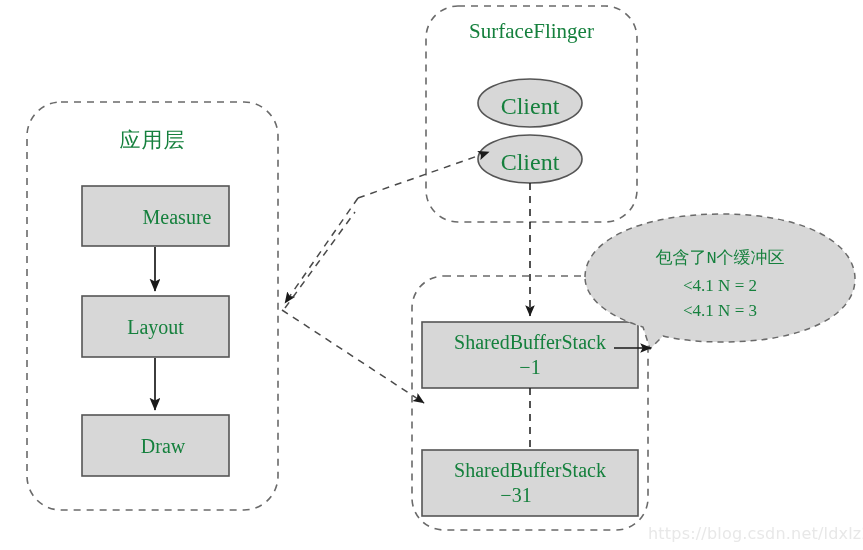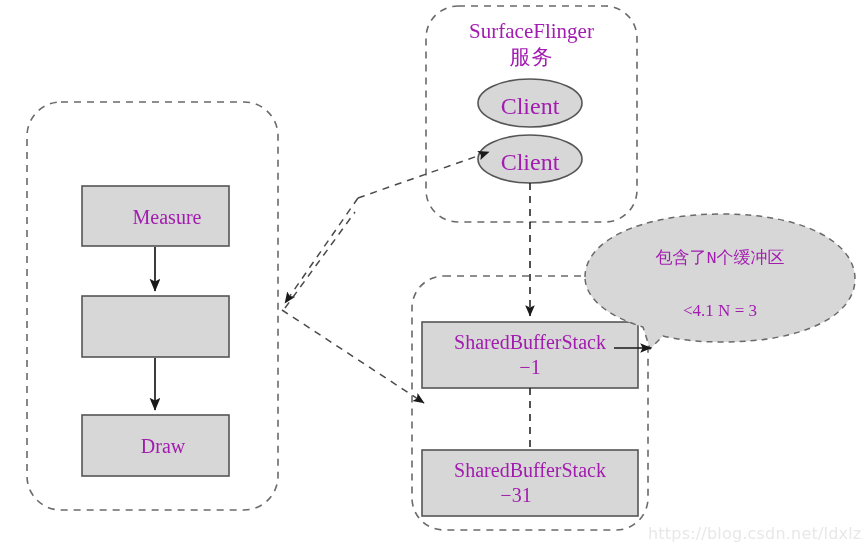--- a/index.html
+++ b/index.html
@@ -21,21 +21,21 @@
     left: 0;
     top: 0;
     width: 863px;
     height: 550px;
   }
   .txt {
     position: absolute;
     text-align: center;
     white-space: pre;
     line-height: 1.18;
-    color: #a21caf;
+    color: #15803d;
   }
   .panel-title {
     font-size: 21px;
   }
   .panel-title-cn {
     font-family: "DejaVu Sans", "Liberation Sans", sans-serif;
     font-size: 21px;
     letter-spacing: 1px;
   }
   .box-label {
@@ -105,35 +105,37 @@
              C 805 214, 855 243, 855 279
              C 855 315, 805 342, 722 342
              C 700 342, 680 340, 663 336
              L 650 349
              L 643 327
              C 607 316, 585 298, 585 277 Z" fill="#d7d7d7" stroke="#6a6a6a" stroke-width="1.5" stroke-dasharray="6,5"></path>
 
     <line x1="614" y1="348" x2="651" y2="348" stroke="#1a1a1a" stroke-width="1.5" marker-end="url(#arrowSolid)"></line>
   </svg>
 
+  <div class="txt panel-title-cn" style="left:27px; top:128px; width:251px;">应用层</div>
 
-  <div class="txt box-label" style="left:82px; top:206px; width:122px;padding-left:24px;">Measure</div>
+  <div class="txt box-label" style="left:92px; top:206px; width:122px;padding-left:24px;">Measure</div>
+  <div class="txt box-label" style="left:82px; top:316px; width:147px;">Layout</div>
   <div class="txt box-label" style="left:88px; top:435px; width:150px;">Draw</div>
 
   <div class="txt panel-title" style="left:426px; top:19px; width:211px;">SurfaceFlinger</div>
-  <div class="txt panel-title-cn" style="left:426px; top:45px; width:211px;">服务</div>
 
   <div class="txt node-label" style="left:478px; top:92px; width:104px;">Client</div>
   <div class="txt node-label" style="left:478px; top:148px; width:104px;">Client</div>
 
 
   <div class="txt box-label" style="left:422px; top:331px; width:216px;">SharedBufferStack</div>
   <div class="txt box-label" style="left:422px; top:356px; width:216px;">−1</div>
 
   <div class="txt box-label" style="left:422px; top:459px; width:216px;">SharedBufferStack</div>
   <div class="txt box-label" style="left:422px; top:484px; width:188px;">−31</div>
 
   <div class="txt callout-text cn" style="left:595px; top:248px; width:250px;font-family:Liberation Mono, monospace;">包含了N个缓冲区</div>
+  <div class="txt callout-text" style="left:600px; top:275px; width:240px;">&lt;4.1 N = 2</div>
   <div class="txt callout-text" style="left:600px; top:300px; width:240px;">&lt;4.1 N = 3</div>
 
   <div class="watermark" style="left:648px; top:524px;">https://blog.csdn.net/ldxlz224</div>
 
 </div>
 
 </body></html>

